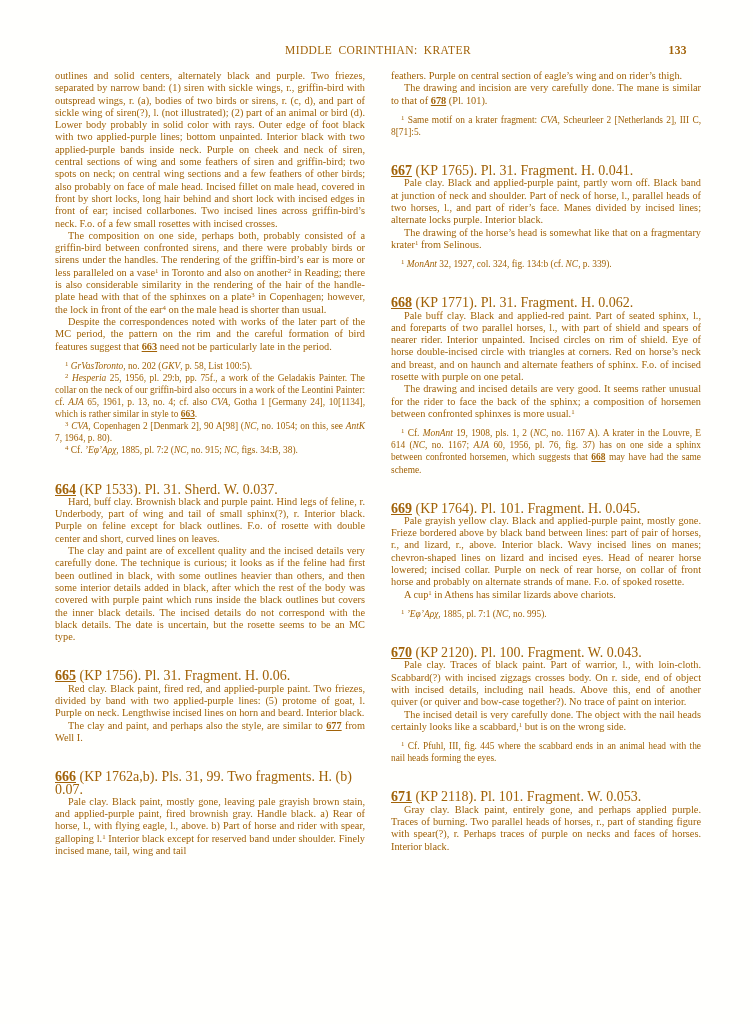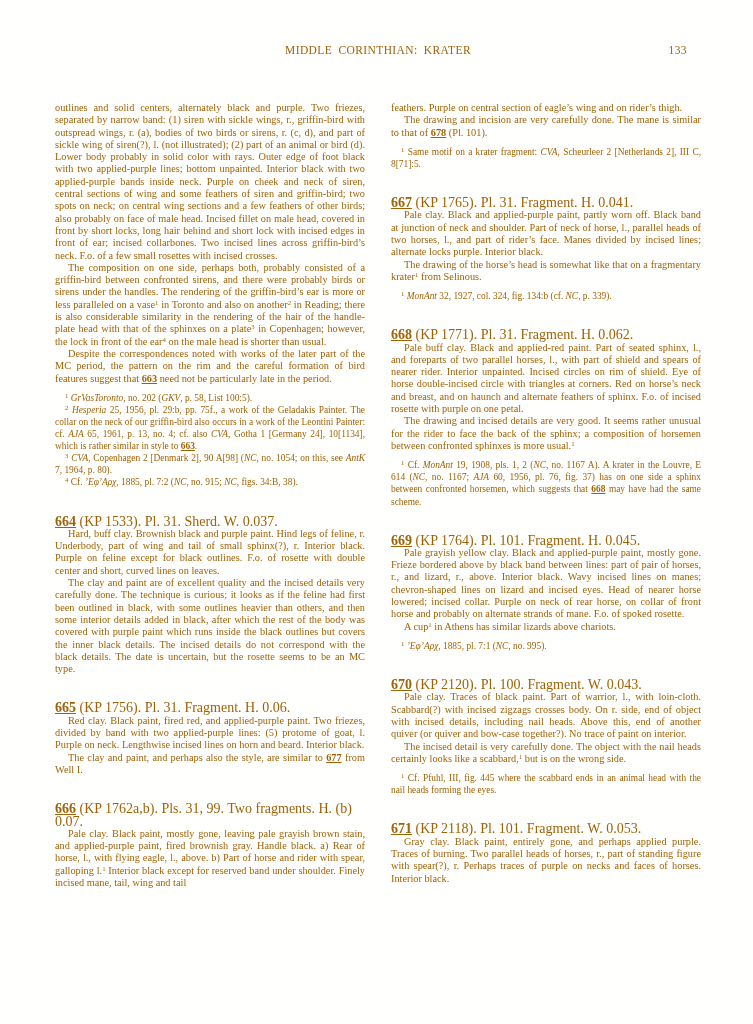--- a/index.html
+++ b/index.html
@@ -25,30 +25,30 @@
   .running-title {
     position: absolute;
     left: 0; right: 0;
     text-align: center;
     word-spacing: 3px;
   }
   .page-number {
     position: absolute;
     right: 14px;
     top: 0;
+    font-weight: bold;
   }
   .columns {
     display: flex;
     gap: 26px;
     margin-top: 4px;
   }
   .col {
     width: 310px;
     text-align: justify;
-    margin-top: 32px;
   }
   .block { margin: 0; }
   .para {
     font-size: 10.3px;
     line-height: 12.3px;
   }
   .para.indent { text-indent: 13px; }
   .entry {
     font-size: 14px;
     line-height: 12.3px;

